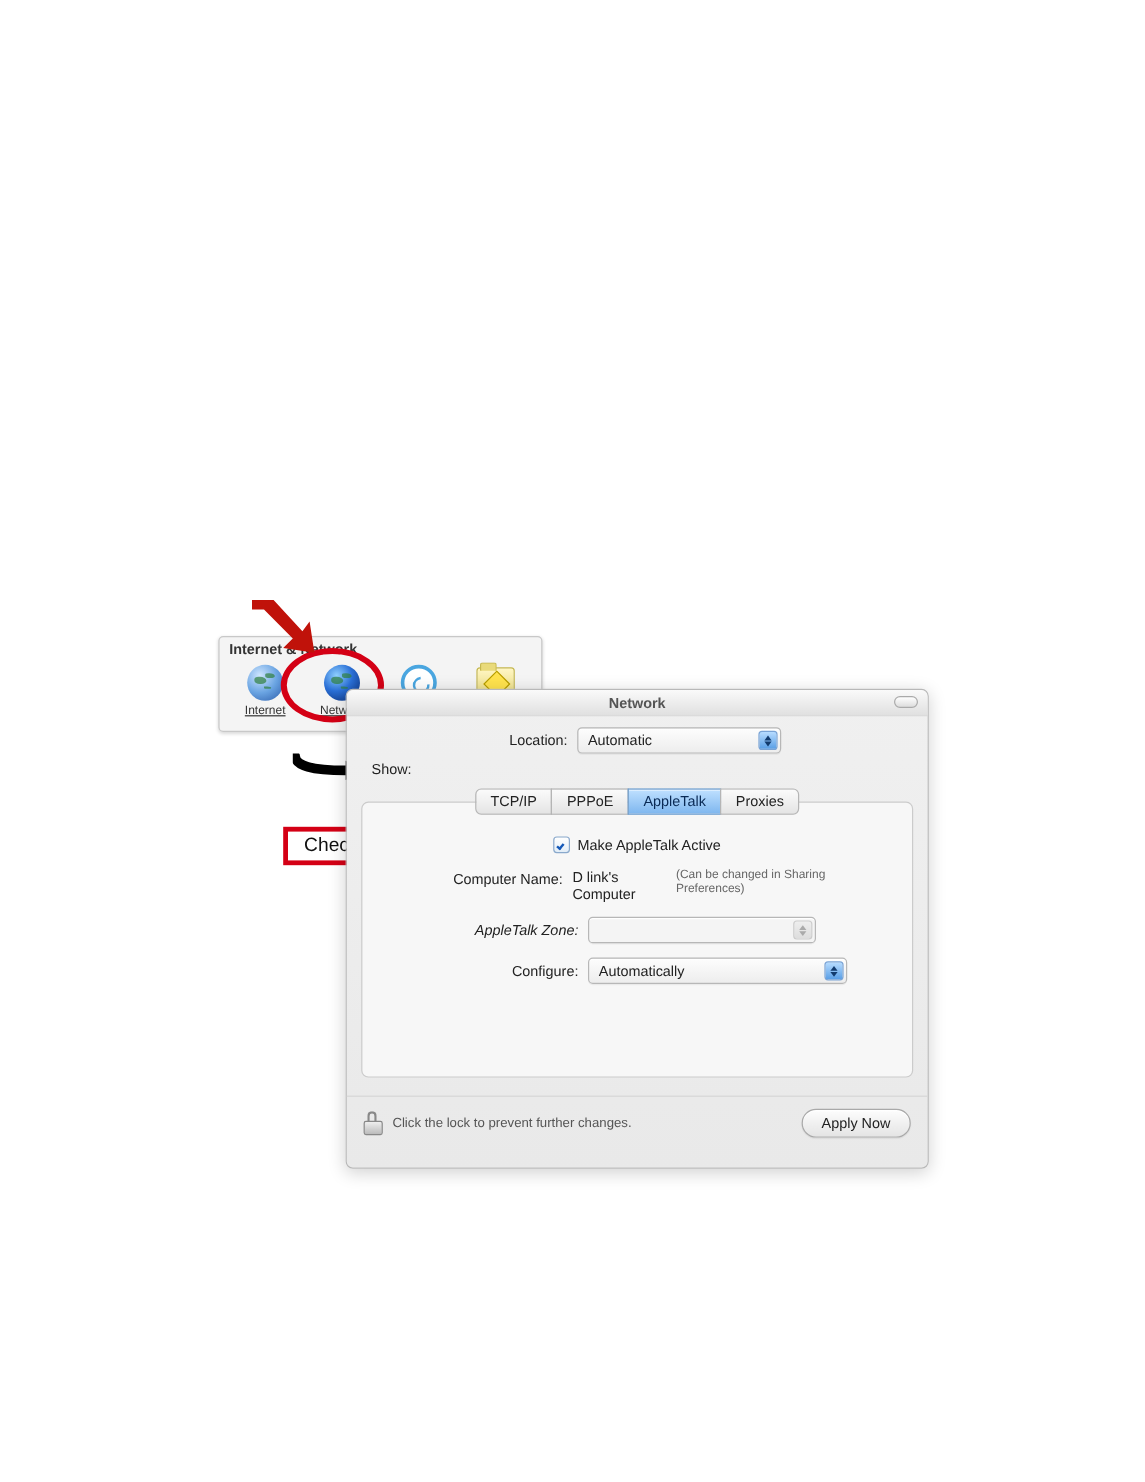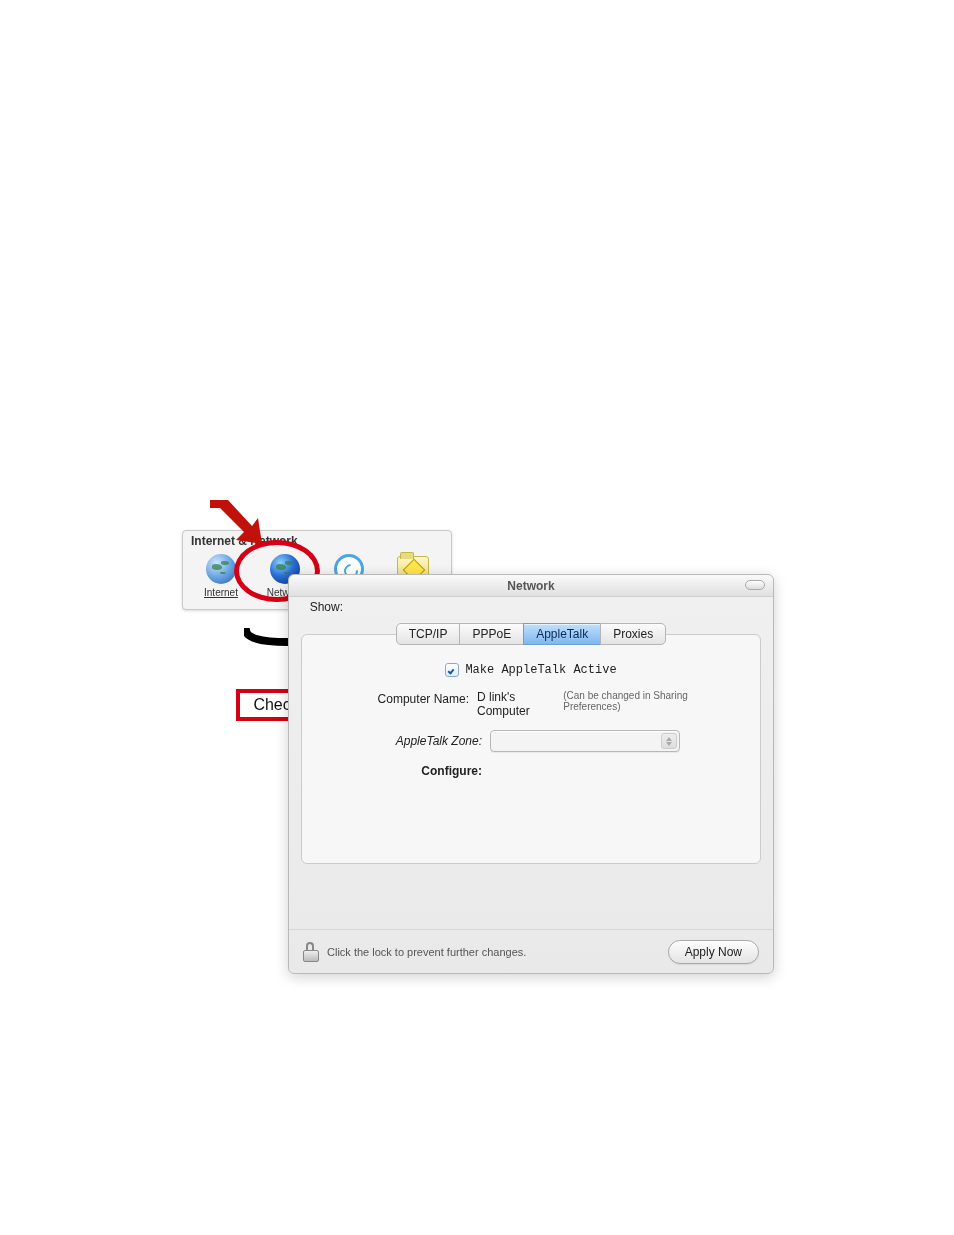--- a/index.html
+++ b/index.html
@@ -312,21 +312,20 @@
     border-radius: 6px;
     position:relative;
     z-index:1;
     min-height:230px;
   }
   .checkbox-row {
     display:flex;
     align-items:center;
     justify-content:center;
     margin: 2px 0 10px 0;
-    font-family: Liberation Mono, monospace;
   }
   .aqua-checkbox {
     width:14px; height:14px;
     border:1px solid #8aa9cc;
     border-radius:3px;
     background:linear-gradient(#fff,#e2edf7);
     margin-right:6px;
     position:relative;
     cursor:pointer;
   }
@@ -345,21 +344,21 @@
   }
   .hint-text {
     font-size:11px;
     color:#555;
     padding: 0 26px;
     margin-top: 60px;
   }
 
   .bottombar {
     position:absolute;
-    left:0; right:0; bottom:0;
+    left:0; right:0; bottom:16px;
     height:44px;
     display:flex;
     align-items:center;
     padding: 0 14px;
     border-top:1px solid #d6d6d6;
   }
   .lock-icon {
     width:16px; height:20px;
     position:relative;
     margin-right:8px;
@@ -450,20 +449,27 @@
   <span>Check this option.</span>
 </div>
 <div class="callout-line"></div>
 
 <div class="window">
   <div class="titlebar">
     <span>Network</span>
     <div class="title-pill"></div>
   </div>
 
+  <div class="form-row" style="margin-top:6px;">
+    <div class="flabel" style="width:176px;">Location:</div>
+    <div class="aqua-select" style="width:170px;">
+      <span>Automatic</span>
+      <span class="caret"></span>
+    </div>
+  </div>
 
   <div class="form-row">
     <div class="flabel" style="width:46px;">Show:</div>
   </div>
 
   <div class="tabbar">
     <div class="tab">TCP/IP</div>
     <div class="tab">PPPoE</div>
     <div class="tab active">AppleTalk</div>
     <div class="tab">Proxies</div>
@@ -484,22 +490,26 @@
     </div>
 
     <div class="form-row" style="margin-top:6px;">
       <div class="flabel" style="width:160px;font-style:italic;">AppleTalk Zone:</div>
       <div class="aqua-select disabled" style="width:190px;">
         <span></span>
         <span class="caret"></span>
       </div>
     </div>
 
-    <div class="form-row" style="margin-top:6px;font-weight:bold;">
+    <div class="form-row" style="margin-top:6px;">
       <div class="flabel" style="width:160px;">Configure:</div>
+      <div class="aqua-select" style="width:216px;">
+        <span>Automatically</span>
+        <span class="caret"></span>
+      </div>
     </div>
 
   </div>
 
   <div class="bottombar">
     <div class="lock-icon">
       <div class="shackle"></div>
       <div class="body"></div>
     </div>
     <div class="lock-text">Click the lock to prevent further changes.</div>

